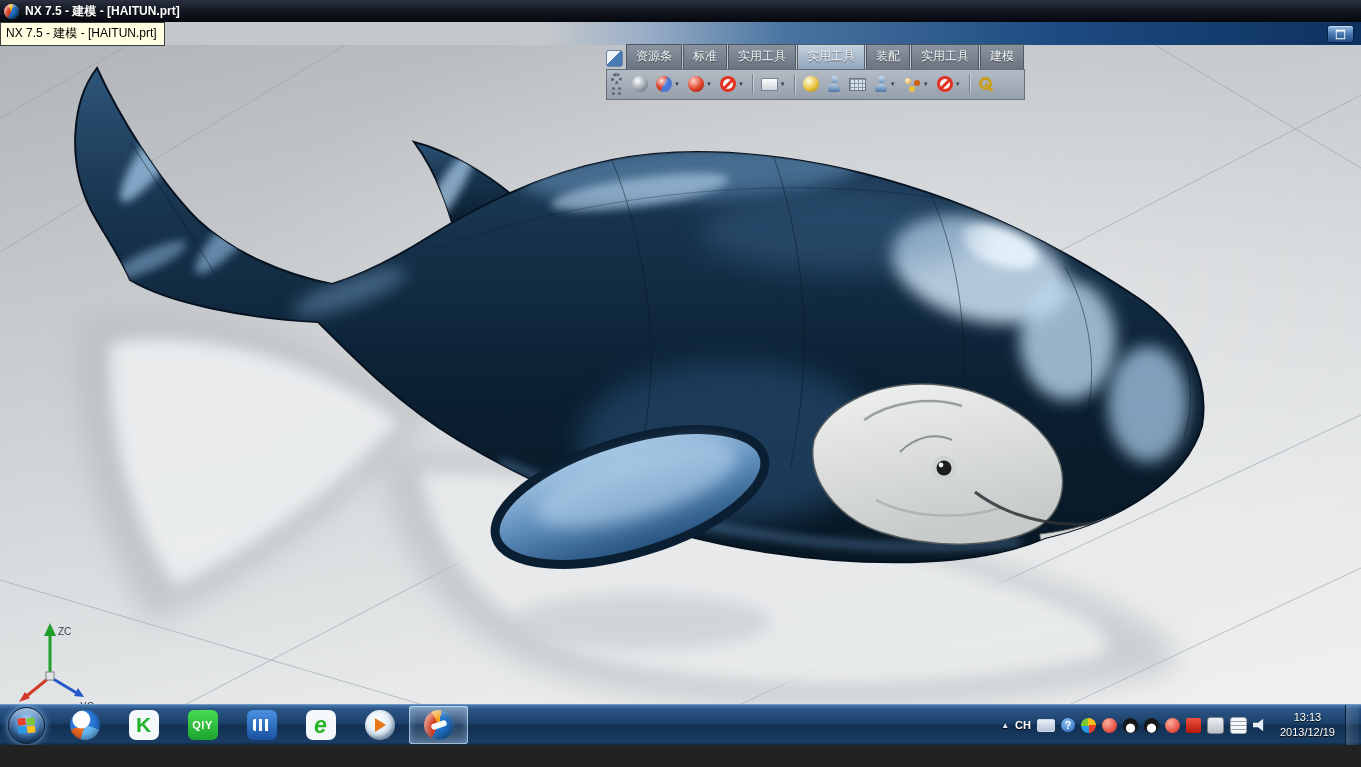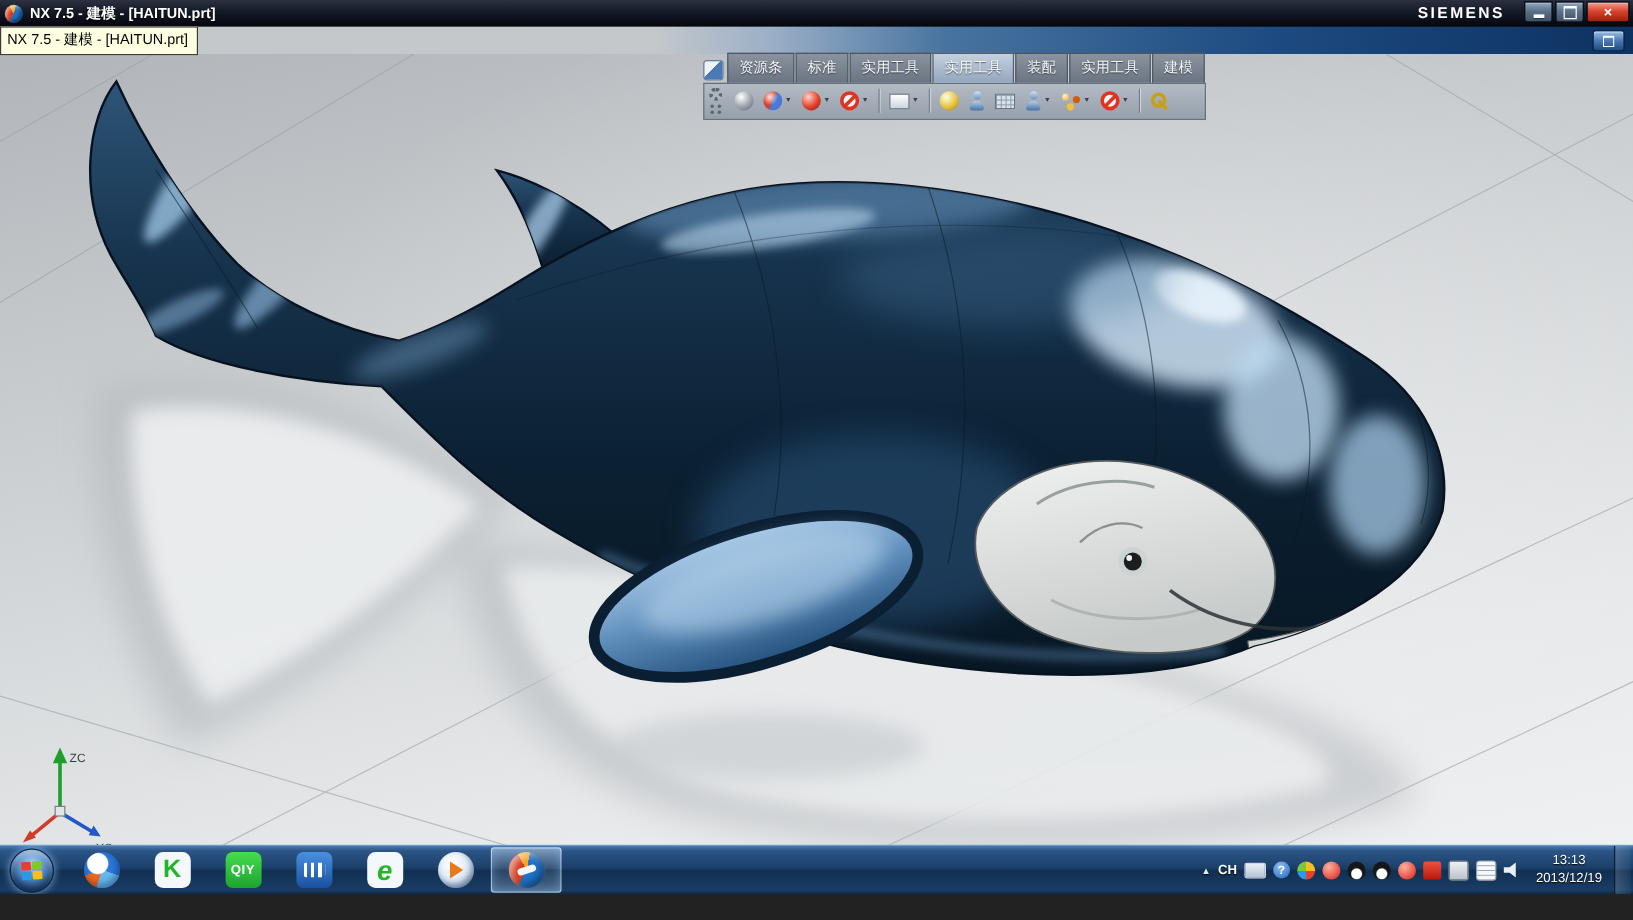--- a/index.html
+++ b/index.html
@@ -39,21 +39,21 @@
       linear-gradient(168deg,#b1b5ba 0%,#c4c8cb 25%,#d7dadc 52%,#e7e9ea 76%,#f0f1f2 100%);}
   .scene{position:absolute;left:0;top:0;width:1361px;height:682px;}
   .triad{position:absolute;left:8px;bottom:12px;width:90px;height:100px;}
   .triad text{font-size:10px;fill:#3a4046;}
 
   
   .tooltip{position:absolute;top:22px;left:0;z-index:60;background:#ffffe1;border:1px solid #3c3c3c;
     padding:2px 7px 3px 5px;font-size:12px;color:#000;white-space:nowrap;}
 
   
-  .nx-toolbar{position:absolute;left:586px;top:44px;z-index:40;}
+  .nx-toolbar{position:absolute;left:606px;top:44px;z-index:40;}
   .tab-row{display:flex;align-items:flex-end;}
   .tab-badge{width:15px;height:15px;margin:0 3px 2px 0;border-radius:3px;border:1px solid #6a82a0;
     background:linear-gradient(135deg,#eef3f8 0 45%,#4a7ab4 45% 100%);}
   .tab{padding:3px 9px 4px;font-size:12px;color:#f3f5f7;margin-right:1px;white-space:nowrap;
     background:linear-gradient(180deg,rgba(133,143,155,.92),rgba(99,109,123,.92));
     border:1px solid rgba(72,80,92,.85);border-bottom:none;text-shadow:0 1px 1px rgba(0,0,0,.55);}
   .tab.active{background:linear-gradient(180deg,rgba(196,210,224,.95),rgba(144,164,188,.95));}
   .icon-row{display:flex;align-items:center;gap:2px;padding:3px 8px 4px 4px;
     background:linear-gradient(180deg,rgba(178,186,196,.93),rgba(146,156,168,.93));
     border:1px solid rgba(92,102,114,.85);}
@@ -146,30 +146,20 @@
     background:linear-gradient(90deg,rgba(255,255,255,.16),rgba(255,255,255,.04));}
 </style>
 </head>
 <body>
 
 <div class="screen">
 
   <div class="titlebar">
     <span class="nx-ball"></span>
     <span class="tb-title">NX 7.5 - 建模 - [HAITUN.prt]</span>
-    <div class="tb-right">
-      <span class="brand">SIEMENS</span>
-      <span class="winbtn">
-          <i class="g-min"></i>
-        </span>
-      <span class="winbtn">
-          <i class="g-max"></i>
-        </span>
-      <span class="winbtn close">×</span>
-    </div>
   </div>
 
   <div class="menubar">
     <span class="child-restore">
         <i class="g-max"></i>
       </span>
   </div>
 
   <div class="viewport">
     <svg class="scene" viewBox="0 45 1361 682">

